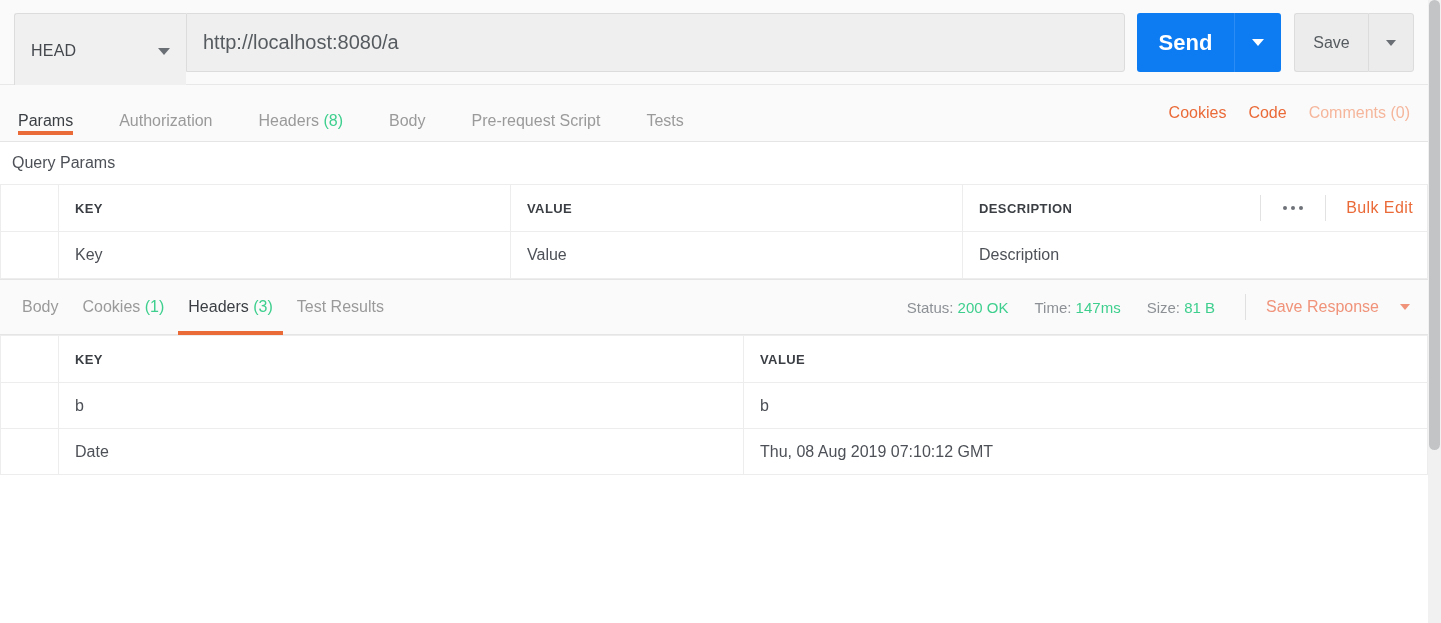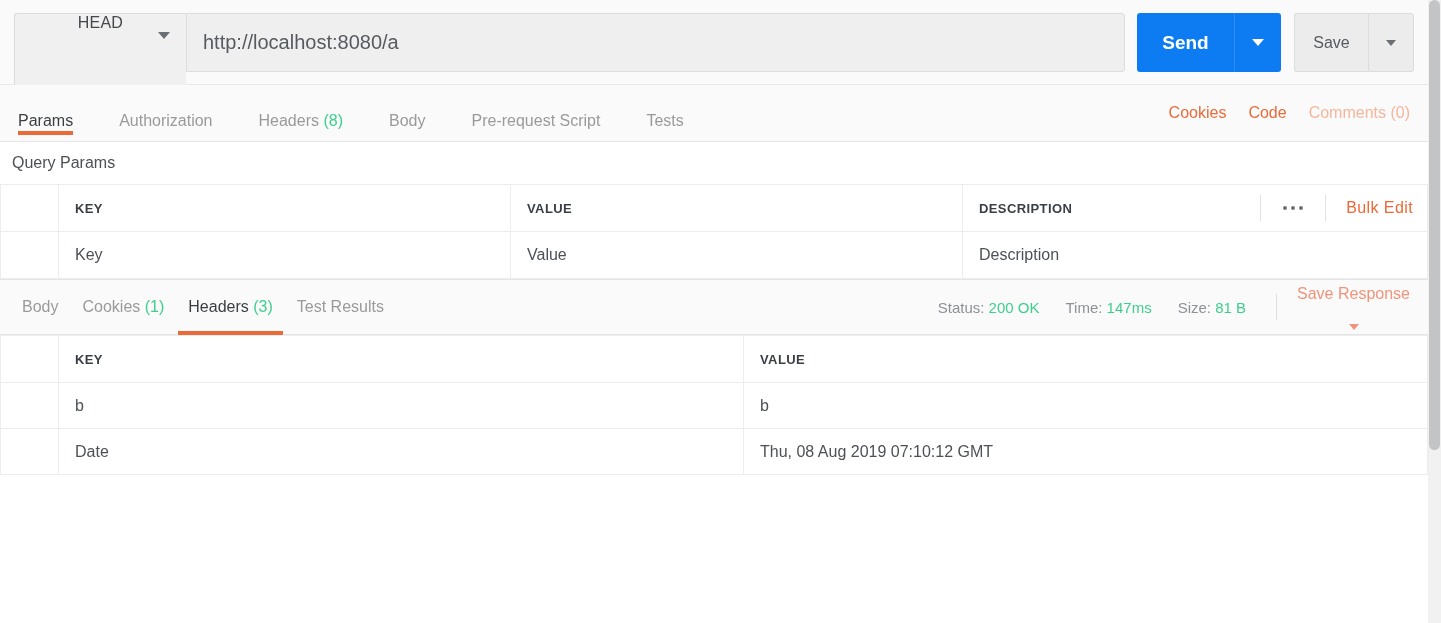--- a/index.html
+++ b/index.html
@@ -33,21 +33,20 @@
   .method-select {
     width: 172px; height: 76px;
     background: #f0f0f0;
     border: 1px solid #dcdcdc;
     border-right: none;
     border-radius: 3px 0 0 3px;
     display: flex; align-items: center;
     padding: 0 16px;
     cursor: pointer;
     position: relative;
-    flex-direction: column;
   }
   .method-label {
     font-size: 16px; color: #44484d; letter-spacing: .2px;
   }
   .caret {
     width: 0; height: 0;
     border-left: 6px solid transparent;
     border-right: 6px solid transparent;
     border-top: 7px solid #6a6f75;
     margin-left: auto;
@@ -62,21 +61,21 @@
     cursor: text;
   }
   .url-text { font-size: 20px; color: #565b60; }
 
   .send-group { display: flex; margin-left: 12px; }
   .send-btn {
     width: 97px; height: 59px;
     background: #0d7cf2;
     border: none;
     border-radius: 3px 0 0 3px;
-    color: #fff; font-size: 19px; font-weight: bold;
+    color: #fff; font-size: 22px; font-weight: bold;
     font-family: "Liberation Sans", sans-serif;
     cursor: pointer;
     display: flex; align-items: center; justify-content: center;
   }
   .send-caret-btn {
     width: 47px; height: 59px;
     background: #0d7cf2;
     border: none;
     border-left: 1px solid #2b8cf5;
     border-radius: 0 3px 3px 0;
@@ -238,21 +237,21 @@
     margin-left: auto;
     display: flex; align-items: center;
     padding-right: 18px;
     font-size: 15px;
   }
   .meta-item { color: #8d9196; margin-left: 26px; }
   .meta-item .val { color: #3ecf8e; }
   .meta-sep {
     width: 1px; height: 26px; background: #e0e0e0; margin: 0 20px 0 30px;
   }
-  .save-resp { color: #f0937a; font-size: 16px; cursor: pointer; display: flex; align-items: center; gap: 21px; flex-direction: column; }
+  .save-resp { color: #f0937a; font-size: 16px; cursor: pointer; display: flex; align-items: center; gap: 21px; }
   .save-resp .caret { border-top-color: #f0937a; margin-left: 0; border-left-width: 5px; border-right-width: 5px; border-top-width: 6px; }
 
   
   table.res-kv { width: 100%; border-collapse: collapse; table-layout: fixed; }
   table.res-kv th, table.res-kv td {
     border: 1px solid #ededed;
     text-align: left; font-weight: normal;
   }
   table.res-kv th {
     height: 47px; font-size: 13px; font-weight: bold; color: #3b3f44;

